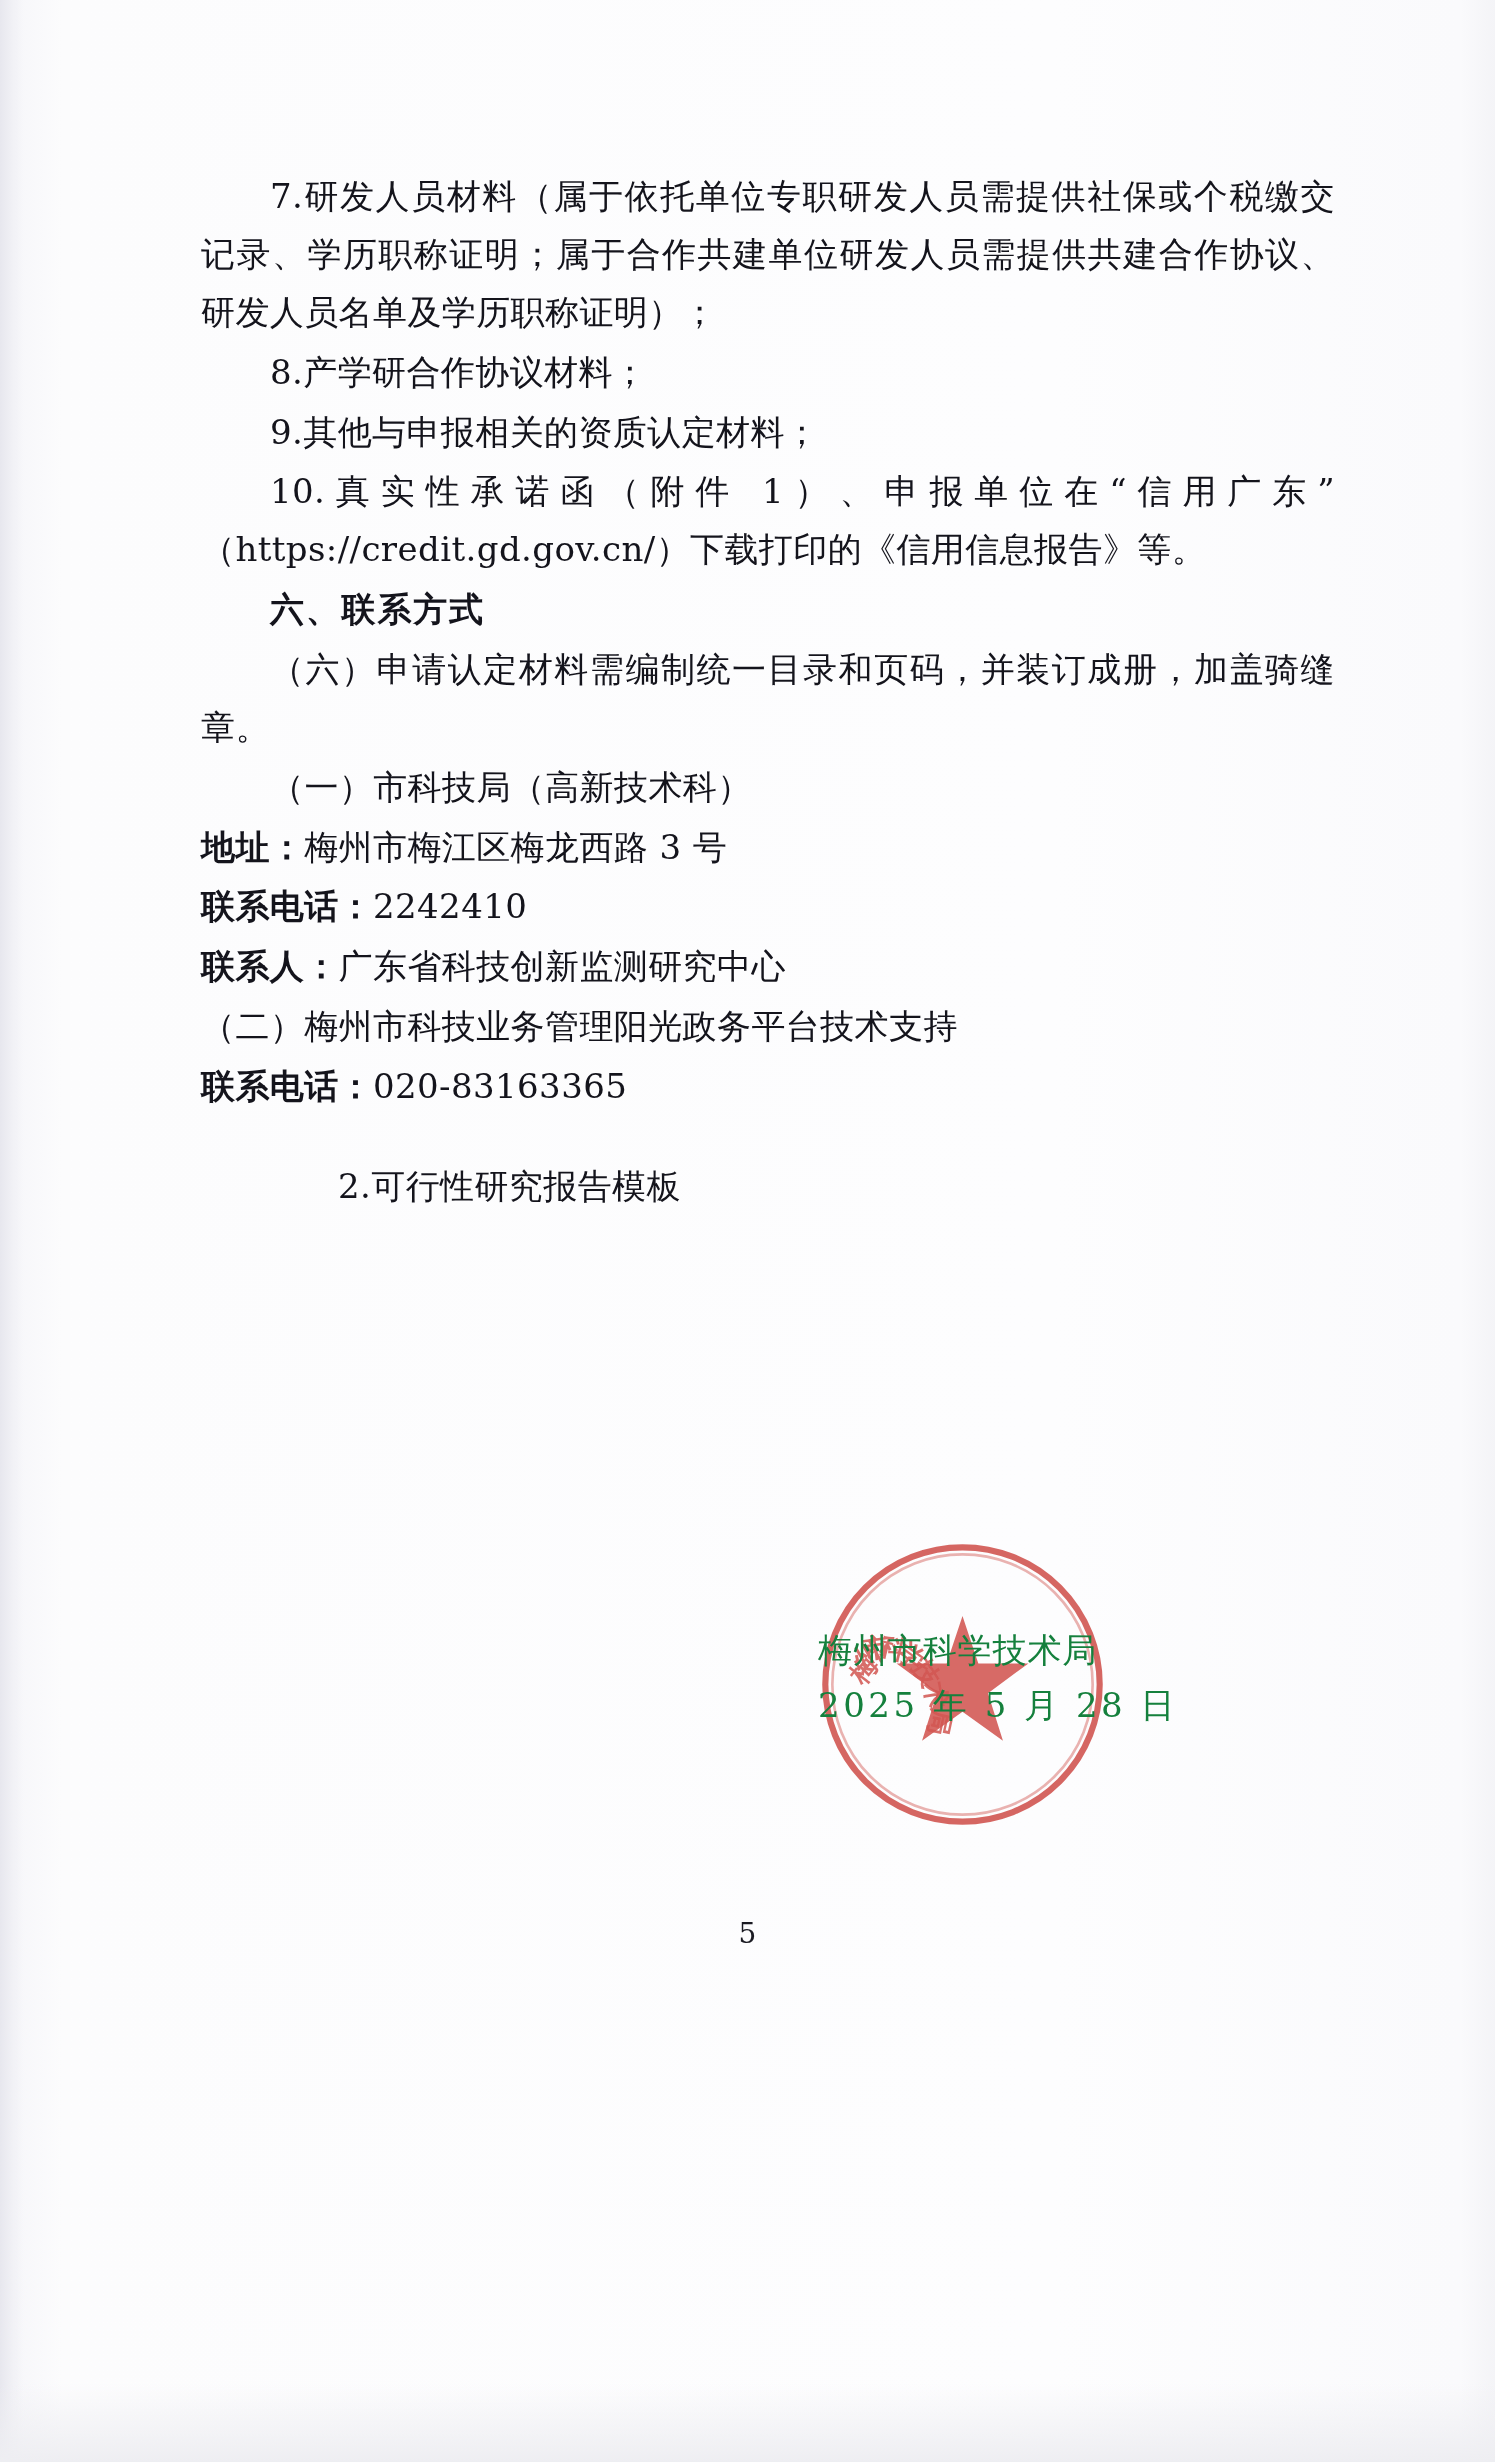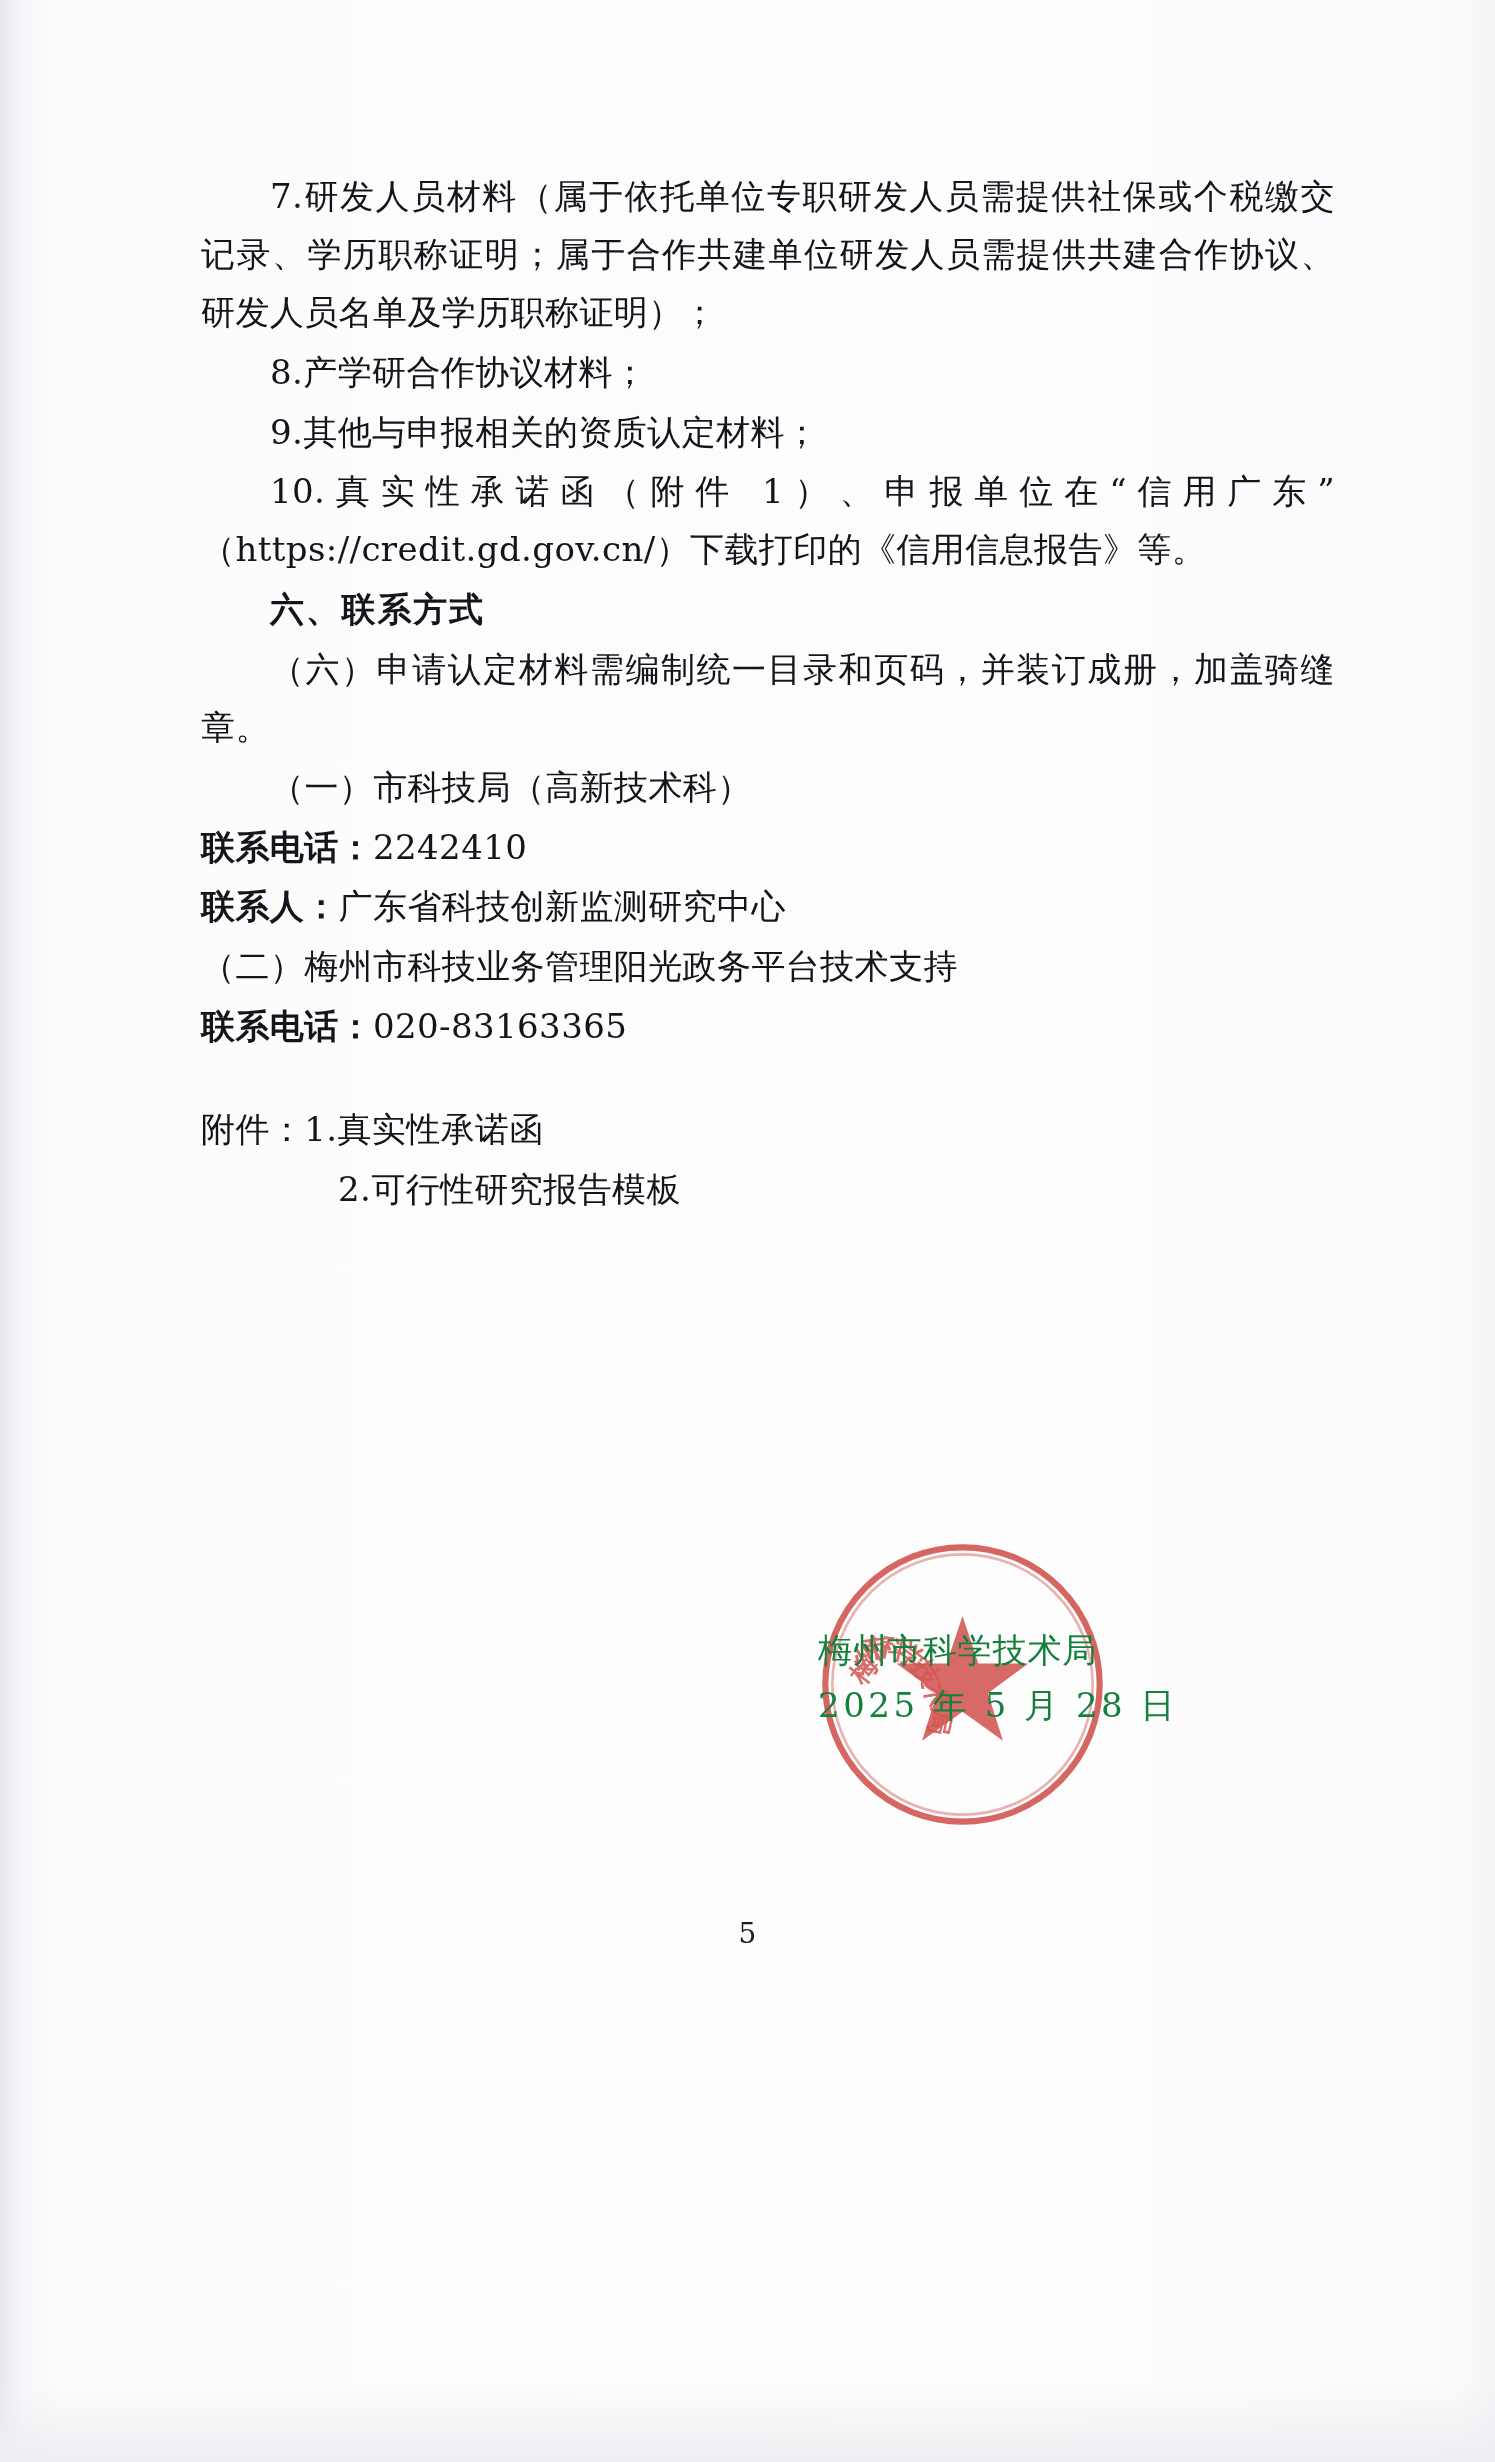--- a/index.html
+++ b/index.html
@@ -139,33 +139,33 @@
       <p class="p indent kai">9.其他与申报相关的资质认定材料；</p>
 
       <p class="p indent kai">10.真实性承诺函（附件 1）、申报单位在“信用广东”（https://credit.gd.gov.cn/）下载打印的《信用信息报告》等。</p>
 
       <p class="p heading hei">六、联系方式</p>
 
       <p class="p indent kai">（六）申请认定材料需编制统一目录和页码，并装订成册，加盖骑缝章。</p>
 
       <p class="p indent kai">（一）市科技局（高新技术科）</p>
 
+      <p class="p kai"><span class="label">地址：</span><span>梅州市梅江区梅龙西路 3 号</span></p>
 
 
       <p class="p kai"><span class="label">联系电话：</span><span class="num">2242410</span></p>
 
       <p class="p kai"><span class="label">联系人：</span><span>广东省科技创新监测研究中心</span></p>
 
       <p class="p kai">（二）梅州市科技业务管理阳光政务平台技术支持</p>
 
       <p class="p kai"><span class="label">联系电话：</span><span class="num">020-83163365</span></p>
 
       <div class="gap-md"></div>
 
-      <p class="p kai attach"><span>附件：</span><span>1.真实性承诺函</span></p>
 
       <p class="p kai attach-line2">2.可行性研究报告模板</p>
 
     </div>
 
     <svg class="seal" viewBox="0 0 340 340">
       <g fill="none" stroke="#c8312b" stroke-width="7" opacity="0.9">
         <circle cx="170" cy="170" r="156"></circle>
       </g>
       <g fill="#c8312b" opacity="0.88">

